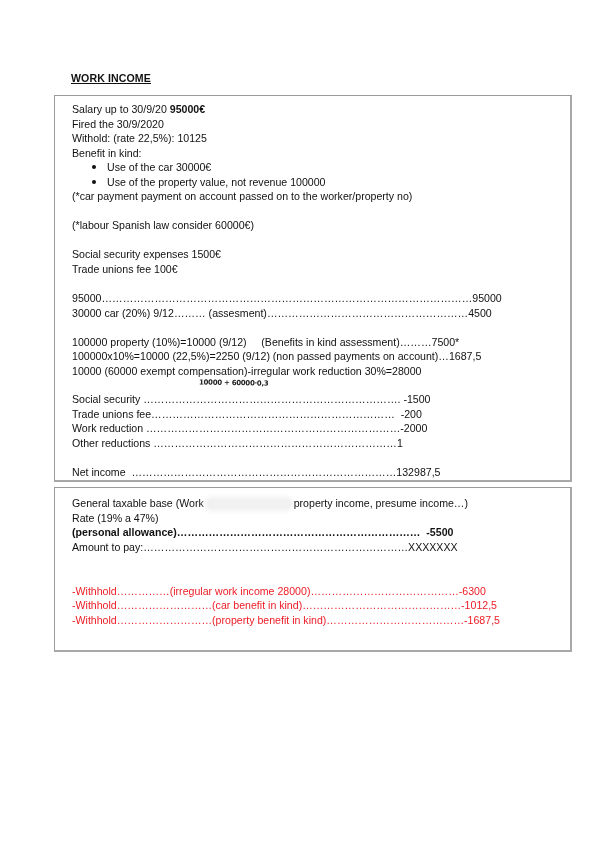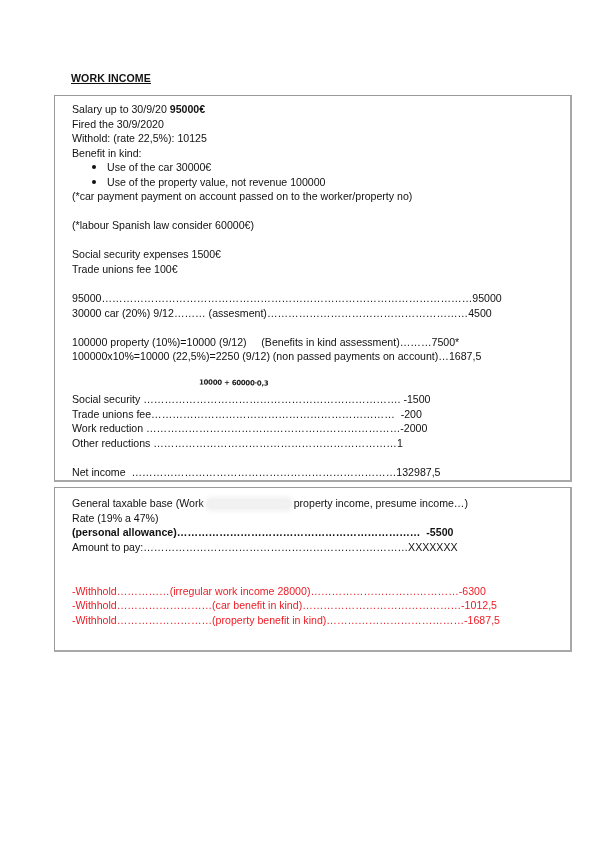--- a/index.html
+++ b/index.html
@@ -104,20 +104,21 @@
     <div class="line" style="top:122px;">(*labour Spanish law consider 60000€)</div>
 
     <div class="line" style="top:151px;">Social security expenses 1500€</div>
     <div class="line" style="top:165.5px;">Trade unions fee 100€</div>
 
     <div class="line" style="top:195px;">95000……………………………………………………………………………………………95000</div>
     <div class="line" style="top:209.5px;">30000 car (20%) 9/12……… (assesment)…………………………………………………4500</div>
 
     <div class="line" style="top:238.5px;">100000 property (10%)=10000 (9/12)     (Benefits in kind assessment)………7500*</div>
     <div class="line" style="top:253px;">100000x10%=10000 (22,5%)=2250 (9/12) (non passed payments on account)…1687,5</div>
+    <div class="line" style="top:267.5px;">10000 (60000 exempt compensation)-irregular work reduction 30%=28000</div>
 
     <div class="hand">10000 + 60000·0,3</div>
 
     <div class="line" style="top:296px;">Social security ………………………………………………………………. -1500</div>
     <div class="line" style="top:310.5px;">Trade unions fee……………………………………………………………  -200</div>
     <div class="line" style="top:325px;">Work reduction ………………………………………………………………-2000</div>
     <div class="line" style="top:339.5px;">Other reductions ……………………………………………………………1</div>
 
     <div class="line" style="top:368.5px;">Net income  …………………………………………………………………132987,5</div>
   </div>

